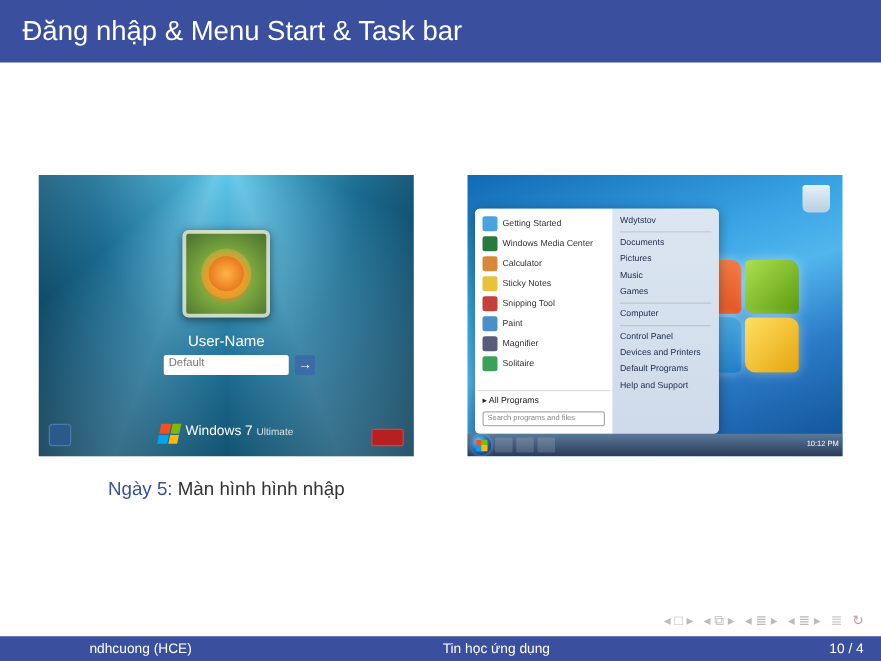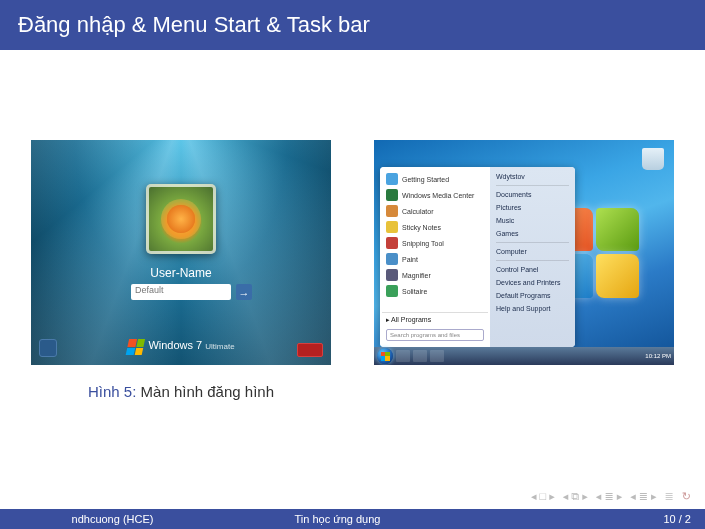--- a/index.html
+++ b/index.html
@@ -286,21 +286,21 @@
   background:#3a4f9e;
   display:flex;
   color:#fff;
   font-size:11px;
   align-items:center;
 }
 .footer .seg {
   padding:0 10px;
 }
 .footer .seg.left{ width:225px; text-align:center;}
-.footer .seg.center{ flex:1; text-align:center;}
+.footer .seg.center{ flex:1; text-align:right;}
 .footer .seg.right{ width:255px; display:flex; justify-content:flex-end; gap:20px; padding-right:14px;}
 </style>
 </head>
 <body>
 
 <div class="title-bar">
   <span>Đăng nhập &amp; Menu Start &amp; Task bar</span>
 </div>
 
 <div class="content">
@@ -321,22 +321,22 @@
             <span></span>
           </div>
         <div class="winbrand">
           <span>Windows 7</span>
           <span class="ult">Ultimate</span>
         </div>
       </div>
       <div class="shutdown"></div>
     </div>
     <div class="caption">
-      <span class="caption-label">Hình 5:</span>
-      <span>Màn hình đăng hình</span>
+      <span class="caption-label">Ngày 5:</span>
+      <span>Màn hình hình nhập</span>
     </div>
   </div>
 
   <div class="figure">
     <div class="fig-image desktop-screen">
       <div class="recycle"></div>
       <div class="big-winlogo">
           <span></span>
           <span></span>
           <span></span>
@@ -426,15 +426,15 @@
   <span>◂ ≣ ▸</span>
   <span>◂ ≣ ▸</span>
   <span style="color:#ccc">≣</span>
   <span style="color:#c99">↻</span>
 </div>
 
 <div class="footer">
   <div class="seg left">ndhcuong (HCE)</div>
   <div class="seg center">Tin học ứng dụng</div>
   <div class="seg right">
-    <span>10 / 2</span>
+    <span>10 / 4</span>
   </div>
 </div>
 
 </body></html>

